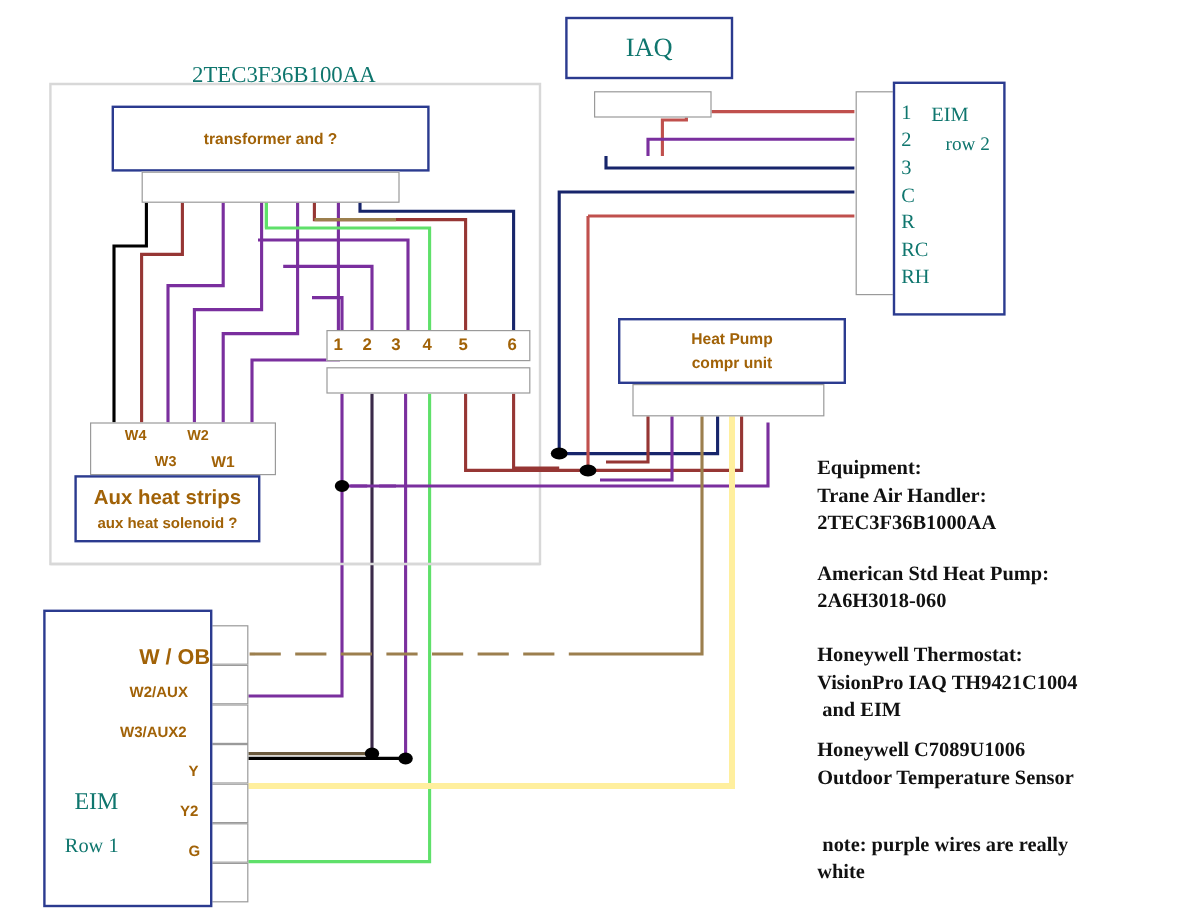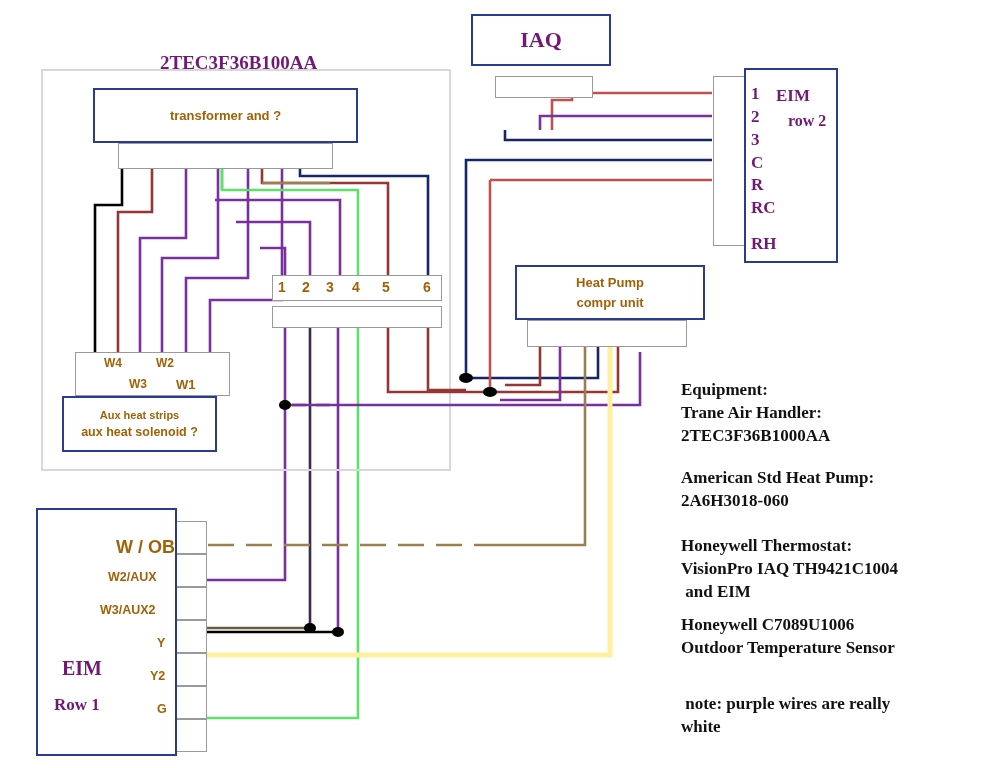--- a/index.html
+++ b/index.html
@@ -6,21 +6,21 @@
   body{font-family:"Liberation Sans",sans-serif;}
   #canvas{position:relative;width:992px;height:768px;background:#ffffff;overflow:hidden;}
   svg#wires{position:absolute;left:0;top:0;width:992px;height:768px;}
 
   .box{position:absolute;box-sizing:border-box;background:#ffffff;}
   .navy-box{border:2px solid #2b3b8f;}
   .gray-box{border:1.5px solid #9a9a9a;}
 
   .lbl{position:absolute;white-space:nowrap;}
 
-  .serif-title{font-family:"Liberation Serif",serif;font-weight:bold;color:#701a75;}
+  .serif-title{font-family:"Liberation Serif",serif;font-weight:normal;color:#0f766e;}
   .sans-lbl{font-family:"Liberation Sans",sans-serif;font-weight:bold;color:#a16207;}
 
   .ctr{display:flex;align-items:center;justify-content:center;text-align:center;}
   .col{flex-direction:column;}
 
   
   .term-col{position:absolute;display:flex;flex-direction:column;}
   .term-cell{box-sizing:border-box;border:1px solid #9a9a9a;background:#ffffff;}
 
   .eqtext{position:absolute;font-family:"Liberation Serif",serif;font-weight:bold;
@@ -117,21 +117,21 @@
 
   <div class="box gray-box" style="left:118px;top:143px;width:215px;height:26px;"></div>
 
   <div class="box gray-box" style="left:75px;top:352px;width:155px;height:44px;"></div>
   <div class="lbl sans-lbl" style="left:104px;top:356px;font-size:12px;">W4</div>
   <div class="lbl sans-lbl" style="left:156px;top:356px;font-size:12px;">W2</div>
   <div class="lbl sans-lbl" style="left:129px;top:377px;font-size:12px;">W3</div>
   <div class="lbl sans-lbl" style="left:176px;top:377px;font-size:13px;">W1</div>
 
   <div class="box navy-box ctr col" style="left:62px;top:396px;width:155px;height:56px;">
-    <span class="sans-lbl" style="font-size:11px;">Aux heat strips</span>
+    <span class="sans-lbl" style="font-size:17px;">Aux heat strips</span>
     <span class="sans-lbl" style="font-size:12.5px;margin-top:4px;">aux heat solenoid ?</span>
   </div>
 
   <div class="box gray-box" style="left:272px;top:275px;width:170px;height:26px;"></div>
   <div class="lbl sans-lbl" style="left:278px;top:279px;font-size:14px;">1</div>
   <div class="lbl sans-lbl" style="left:302px;top:279px;font-size:14px;">2</div>
   <div class="lbl sans-lbl" style="left:326px;top:279px;font-size:14px;">3</div>
   <div class="lbl sans-lbl" style="left:352px;top:279px;font-size:14px;">4</div>
   <div class="lbl sans-lbl" style="left:382px;top:279px;font-size:14px;">5</div>
   <div class="lbl sans-lbl" style="left:423px;top:279px;font-size:14px;">6</div>
@@ -146,21 +146,21 @@
 
   <div class="box navy-box" style="left:744px;top:68px;width:94px;height:195px;">
     <div class="lbl serif-title" style="left:30px;top:16px;font-size:17px;">EIM</div>
     <div class="lbl serif-title" style="left:42px;top:42px;font-size:16px;">row 2</div>
     <div class="lbl serif-title" style="left:5px;top:14px;font-size:17px;">1</div>
     <div class="lbl serif-title" style="left:5px;top:37px;font-size:17px;">2</div>
     <div class="lbl serif-title" style="left:5px;top:60px;font-size:17px;">3</div>
     <div class="lbl serif-title" style="left:5px;top:83px;font-size:17px;">C</div>
     <div class="lbl serif-title" style="left:5px;top:105px;font-size:17px;">R</div>
     <div class="lbl serif-title" style="left:5px;top:128px;font-size:17px;">RC</div>
-    <div class="lbl serif-title" style="left:5px;top:164px;font-size:17px;">RH</div>
+    <div class="lbl serif-title" style="left:5px;top:151px;font-size:17px;">RH</div>
   </div>
 
   <div class="box navy-box ctr col" style="left:515px;top:265px;width:190px;height:55px;">
     <span class="sans-lbl" style="font-size:13px;">Heat Pump</span>
     <span class="sans-lbl" style="font-size:13px;margin-top:5px;">compr unit</span>
   </div>
   <div class="box gray-box" style="left:527px;top:320px;width:160px;height:27px;"></div>
 
   <div class="term-col" style="left:175px;top:521px;width:32px;">
     <div class="term-cell" style="height:33px;"></div>

